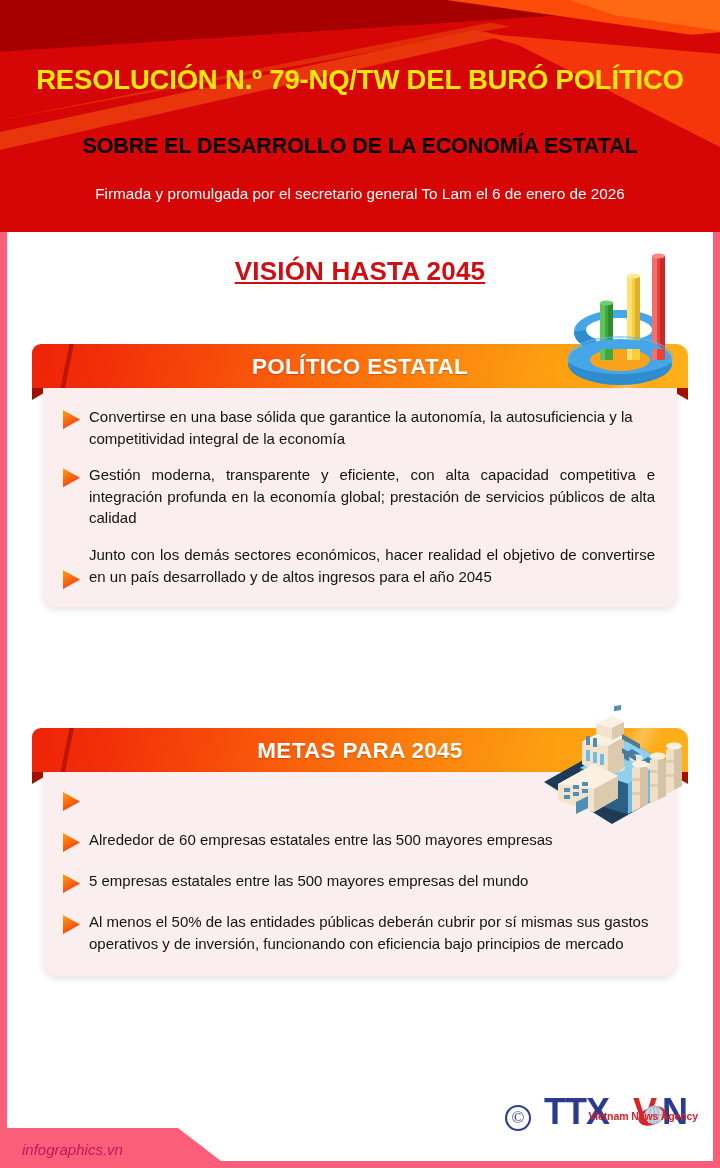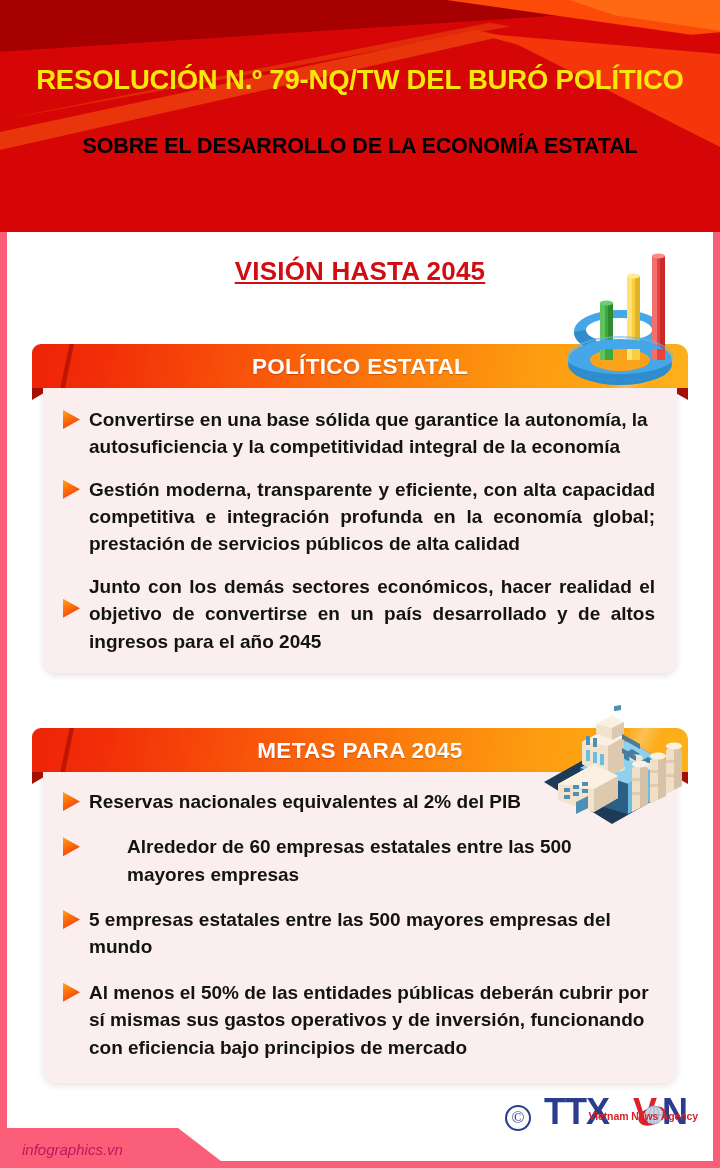--- a/index.html
+++ b/index.html
@@ -166,23 +166,22 @@
   .bullet-arrow {
     flex: 0 0 auto;
     width: 17px; height: 19px;
     margin: 4px 9px 0 0;
     background: linear-gradient(150deg, #ffa413 0%, #fb6a0d 45%, #ef2b07 100%);
     clip-path: polygon(0 0, 100% 50%, 0 100%);
   }
   .bullet-arrow.lower { margin-top: 26px; }
   .bullet-text {
     color: #131313;
-    font-size: 19px;
+    font-size: 15px;
     line-height: 1.44;
-    font-weight: bold;
   }
   .bullet-text.just { text-align: justify; }
 
   
   .chart-art {
     position: absolute; left: 540px; top: 248px;
     width: 160px; height: 152px;
     z-index: 5;
   }
 
@@ -233,20 +232,21 @@
   <div class="header">
     <div class="hdr-shape hs1"></div>
     <div class="hdr-shape hs4"></div>
     <div class="hdr-shape hs5"></div>
     <div class="hdr-shape hs3"></div>
     <div class="hdr-shape hs2"></div>
     <div class="hdr-shape hs6"></div>
 
     <div class="title-main">RESOLUCIÓN N.º 79-NQ/TW DEL BURÓ POLÍTICO</div>
     <div class="title-sub">SOBRE EL DESARROLLO DE LA ECONOMÍA ESTATAL</div>
+    <div class="title-note">Firmada y promulgada por el secretario general To Lam el 6 de enero de 2026</div>
   </div>
 
   <div class="side-border sb-left"></div>
   <div class="side-border sb-right"></div>
   <div class="bottom-border"></div>
 
   <div class="section-title">VISIÓN HASTA 2045</div>
 
   <div class="chart-art">
     <svg width="160" height="152" viewBox="0 0 160 152">
@@ -402,23 +402,22 @@
       <div class="banner-sheen"></div>
     </div>
     <div class="banner-notch-l"></div>
     <div class="banner-notch-r"></div>
     <div class="banner-label">METAS PARA 2045</div>
 
     <div class="card-body">
       <div class="bullet-list" style="padding:16px 22px 22px 20px;">
         <div class="bullet" style="margin-bottom:18px;">
           <span class="bullet-arrow"></span>
-          <span class="bullet-text">Reservas nacionales equivalentes al 2% del PIB</span>
-        </div>
-        <div class="bullet" style="margin-bottom:18px;gap:38px;">
+        </div>
+        <div class="bullet" style="margin-bottom:18px;">
           <span class="bullet-arrow"></span>
           <span class="bullet-text">Alrededor de 60 empresas estatales entre las 500 mayores empresas</span>
         </div>
         <div class="bullet" style="margin-bottom:18px;">
           <span class="bullet-arrow"></span>
           <span class="bullet-text">5 empresas estatales entre las 500 mayores empresas del mundo</span>
         </div>
         <div class="bullet">
           <span class="bullet-arrow"></span>
           <span class="bullet-text">Al menos el 50% de las entidades públicas deberán cubrir por sí mismas sus gastos operativos y de inversión, funcionando con eficiencia bajo principios de mercado</span>

